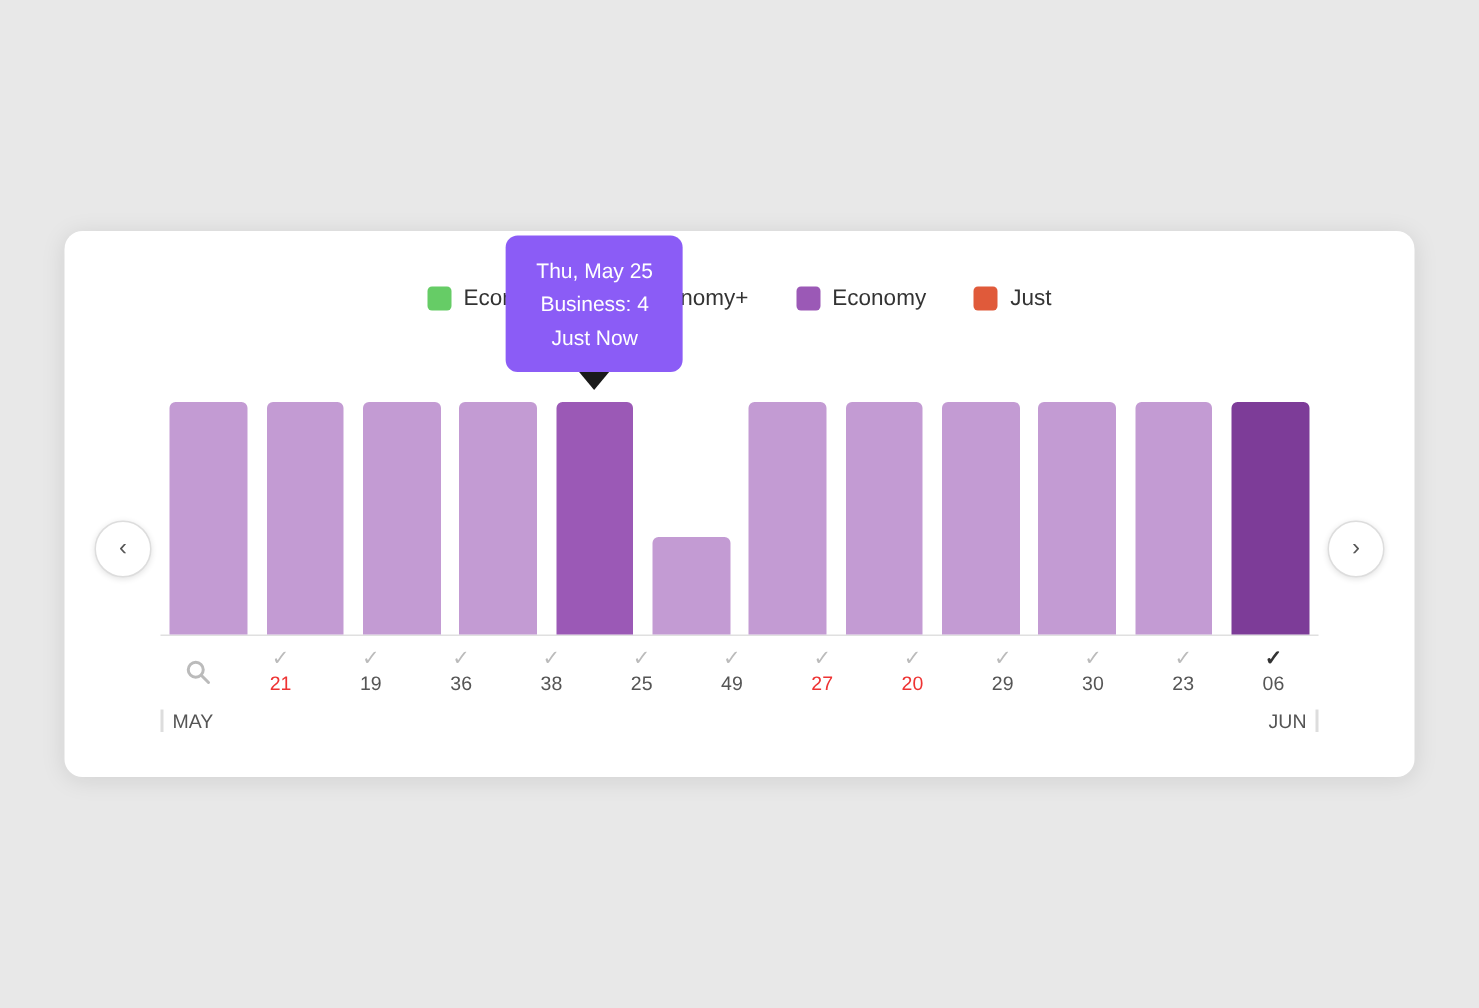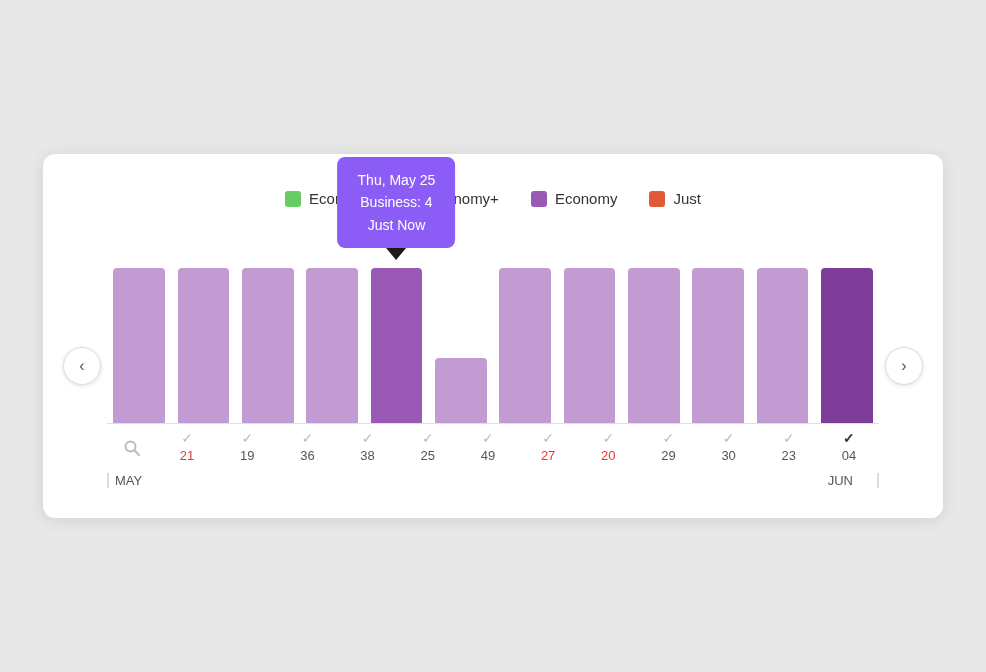--- a/index.html
+++ b/index.html
@@ -141,21 +141,21 @@
     .month-label {
       font-size: 13px;
       color: #555;
       border-left: 2px solid #ddd;
       padding-left: 6px;
     }
     .month-label.right {
       border-left: none;
       border-right: 2px solid #ddd;
       padding-left: 0;
-      padding-right: 24px;
+      padding-right: 6px;
       text-align: center;
     }
 
     
     .tooltip-container {
       position: absolute;
       top: 0;
       left: 50%;
       transform: translateX(-50%);
       z-index: 20;
@@ -301,21 +301,21 @@
           <div class="axis-col">
             <div class="check-mark">✓</div>
             <div class="date-label">30</div>
           </div>
           <div class="axis-col">
             <div class="check-mark">✓</div>
             <div class="date-label">23</div>
           </div>
           <div class="axis-col">
             <div class="check-mark active">✓</div>
-            <div class="date-label">04</div>
+            <div class="date-label">06</div>
           </div>
         </div>
 
       <div class="month-row">
         <span class="month-label">MAY</span>
         <span class="month-label right">JUN</span>
       </div>
     </div>
 
   </div>

